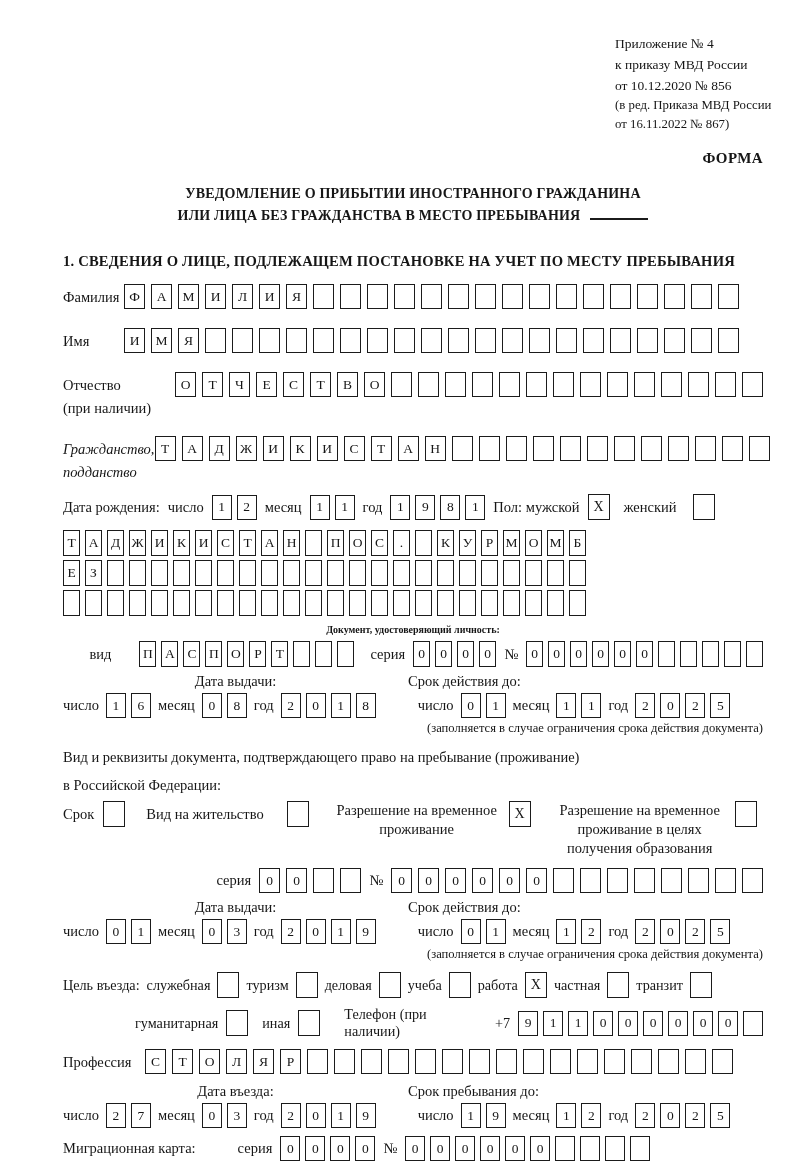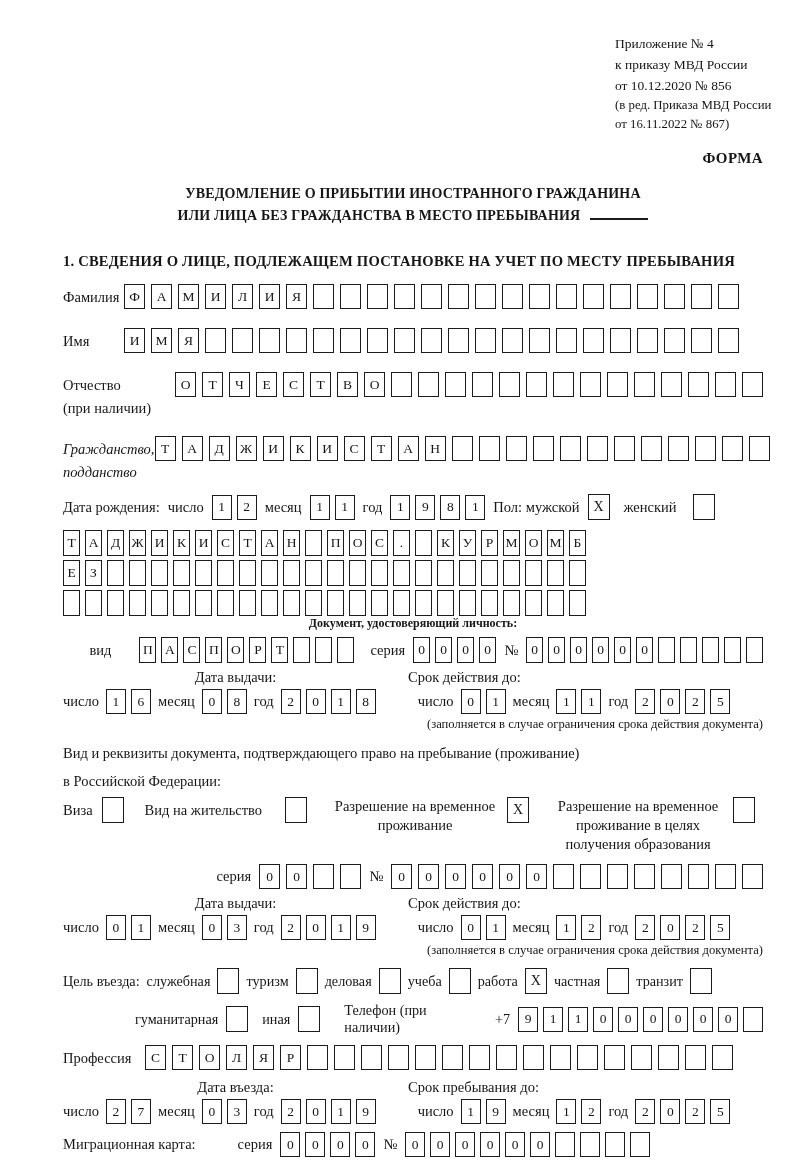--- a/index.html
+++ b/index.html
@@ -33,21 +33,21 @@
   .checkbox { flex:none; width:22px; height:26px; border:1.5px solid #1b1b1b; display:inline-flex; align-items:center; justify-content:center; font-size:14px; }
 
   
   .label-surname { width:61px; }
   .label-name { width:61px; }
   .label-col { width:145px; }
   .label-citizen { width:115px;font-style:italic; }
 
   .bd-row { display:flex; align-items:center; margin-top:12px; gap:8px; font-size:14.5px; }
 
-  .doc-header { text-align:center; font-weight:bold; font-size:12px; }
+  .doc-header { text-align:center; font-weight:bold; font-size:10px; margin-top:8px; }
 
   .vid-row { display:flex; align-items:center; margin-top:6px; gap:8px; font-size:14.5px;justify-content:flex-end; }
 
   .dates-head { display:flex; margin-top:6px; font-size:14.5px; }
   .dates-head .dh1 { width:345px; text-align:center; }
   .dates-head .dh2 { flex:1; }
   .dates-row { display:flex; align-items:center; margin-top:3px; font-size:14.5px; }
   .dgroup { display:flex; align-items:center; gap:7px; }
   .dgroup.right { margin-left:42px; }
   .restrict-note { text-align:right; font-size:12.6px; margin-top:3px; }
@@ -402,21 +402,21 @@
           <span class="cell">5</span>
         </span>
     </div>
   </div>
   <div class="restrict-note">(заполняется в случае ограничения срока действия документа)</div>
 
   <div class="plain-line">Вид и реквизиты документа, подтверждающего право на пребывание (проживание)</div>
   <div class="plain-line" style="margin-top:4px;">в Российской Федерации:</div>
 
   <div class="visa-row">
-    <span style="line-height:26px;">Виза</span>
+    <span style="line-height:26px;">Срок</span>
     <span class="checkbox"></span>
     <span style="line-height:26px; margin-left:12px;">Вид на жительство</span>
     <span class="checkbox" style="margin-left:14px;"></span>
     <span class="opt-label" style="margin-left:16px; width:166px;">
       <div>Разрешение на временное</div>
       <div>проживание</div>
     </span>
     <span class="checkbox">X</span>
     <span class="opt-label" style="margin-left:14px; width:172px;">
       <div>Разрешение на временное</div>

